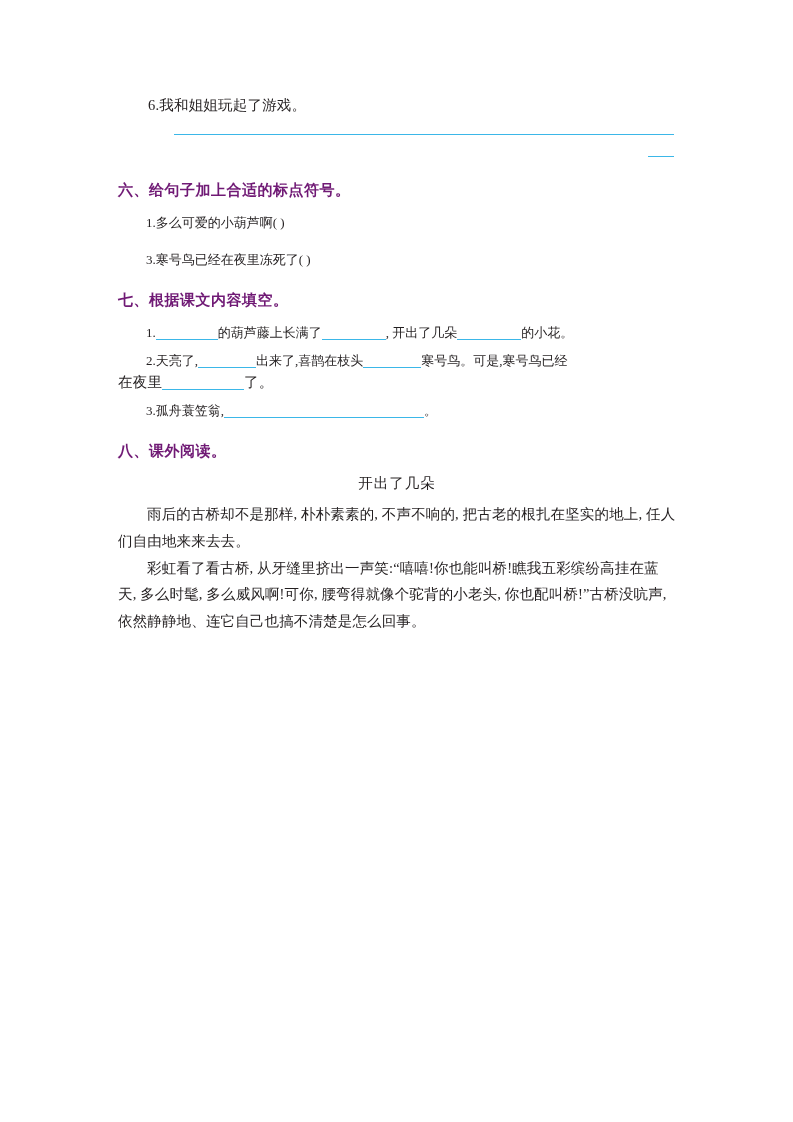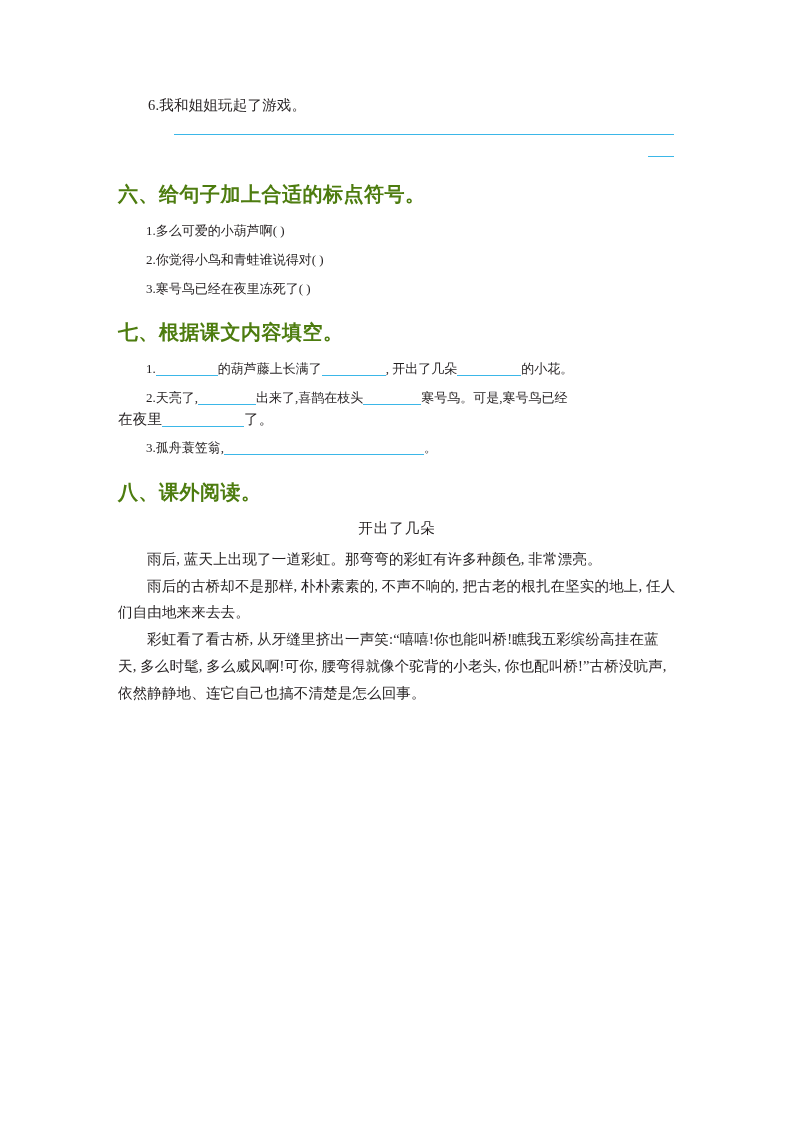--- a/index.html
+++ b/index.html
@@ -34,22 +34,22 @@
     font-size: 14.5px;
     line-height: 1.45;
     letter-spacing: 0.2px;
     color: #231f20;
   }
   .indent {
     text-indent: 0;
     padding-left: 30px;
   }
   .section-title {
-    color: #4d7c0f;
-    font-size: 20px;
+    color: #701a75;
+    font-size: 15px;
     font-weight: bold;
     letter-spacing: 0.5px;
   }
   .gap-sm { height: 13px; }
   .gap-md { height: 20px; }
   .gap-lg { height: 24px; }
   .gap-xs { height: 8px; }
 
   
   .rule {
@@ -108,21 +108,20 @@
     <div class="rule rule-short"></div>
 
     <div class="gap-lg"></div>
 
     <div class="section-title">六、给句子加上合适的标点符号。</div>
 
     <div class="gap-sm"></div>
 
     <div class="q-line">1.多么可爱的小葫芦啊(      )</div>
     <div class="gap-xs"></div>
-    <div class="q-line">2.你觉得小鸟和青蛙谁说得对(      )</div>
     <div class="gap-xs"></div>
     <div class="q-line">3.寒号鸟已经在夜里冻死了(      )</div>
 
     <div class="gap-md"></div>
 
     <div class="section-title">七、根据课文内容填空。</div>
 
     <div class="gap-sm"></div>
 
     <div class="q-line">
@@ -147,21 +146,20 @@
     <div class="gap-md"></div>
 
     <div class="section-title">八、课外阅读。</div>
 
     <div class="gap-sm"></div>
 
     <div class="center title-sub">开出了几朵</div>
 
     <div class="gap-xs"></div>
 
-    <div class="para">雨后, 蓝天上出现了一道彩虹。那弯弯的彩虹有许多种颜色, 非常漂亮。</div>
     <div class="para">雨后的古桥却不是那样, 朴朴素素的, 不声不响的, 把古老的根扎在坚实的地上, 任人们自由地来来去去。</div>
     <div class="para">彩虹看了看古桥, 从牙缝里挤出一声笑:“嘻嘻!你也能叫桥!瞧我五彩缤纷高挂在蓝天, 多么时髦, 多么威风啊!可你, 腰弯得就像个驼背的小老头, 你也配叫桥!”古桥没吭声, 依然静静地、连它自己也搞不清楚是怎么回事。</div>
 
     <div class="gap-xs"></div>
 
 
   </div>
 </div>
 
 </body></html>

